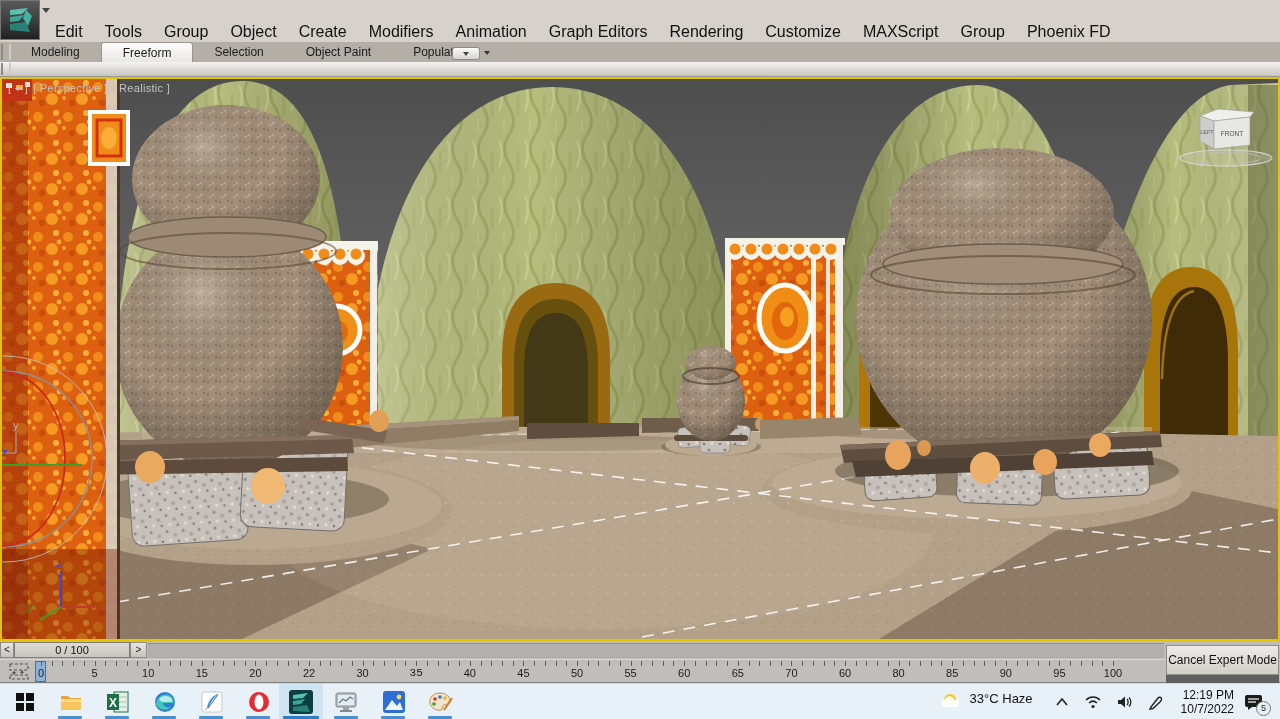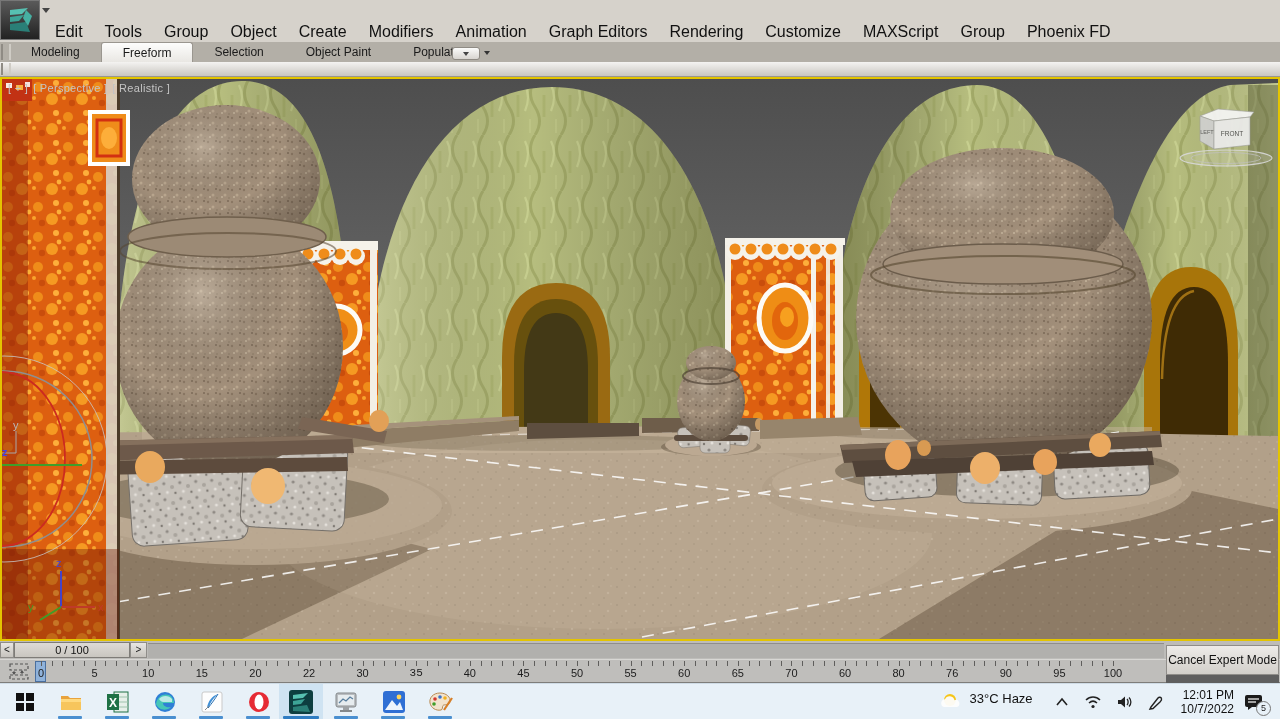--- a/index.html
+++ b/index.html
@@ -510,21 +510,21 @@
       <div class="tick-label" style="left: 416.2px; font-family: Liberation Mono, monospace;">35</div>
       <div class="tick-label" style="left: 469.8px;">40</div>
       <div class="tick-label" style="left: 523.4px;">45</div>
       <div class="tick-label" style="left: 577px;">50</div>
       <div class="tick-label" style="left: 630.6px;">55</div>
       <div class="tick-label" style="left: 684.2px;">60</div>
       <div class="tick-label" style="left: 737.8px;">65</div>
       <div class="tick-label" style="left: 791.4px;">70</div>
       <div class="tick-label" style="left: 845px;">60</div>
       <div class="tick-label" style="left: 898.6px;">80</div>
-      <div class="tick-label" style="left: 952.2px;">76</div>
+      <div class="tick-label" style="left: 952.2px;">85</div>
       <div class="tick-label" style="left: 1005.8px;">90</div>
       <div class="tick-label" style="left: 1059.4px;">95</div>
       <div class="tick-label" style="left: 1113px;">100</div>
     </div>
 
   <div class="expertbtn">Cancel Expert Mode</div>
   <div class="expertshadow"></div>
 
   <div class="taskbar">
     <div class="tb-active-bg"></div>
@@ -654,21 +654,21 @@
             <path d="M11,4 C12.5,5.5 12.5,8.5 11,10" fill="none" stroke="#222" stroke-width="1.3"></path>
             <path d="M13,2.5 C15.5,5 15.5,9 13,11.5" fill="none" stroke="#222" stroke-width="1.3"></path>
           </svg>
       </div>
       <div class="tray-item" style="margin:0 7px">
         <svg width="16" height="15">
             <path d="M3,12 L10,3 C11,1.8 13,2 13.5,3.5 C14,4.8 13,6 12,7 L5,13.5 L2,14 Z" fill="none" stroke="#222" stroke-width="1.4"></path>
           </svg>
       </div>
       <div class="clock">
-        <div>12:01 PM</div>
+        <div>12:19 PM</div>
         <div>10/7/2022</div>
       </div>
       <div class="tray-item" style="position:relative;margin-right:16px">
         <svg width="20" height="18">
             <rect x="1" y="2" width="17" height="12" rx="2" fill="#1b1b1b"></rect>
             <line x1="4" y1="6" x2="15" y2="6" stroke="#fff" stroke-width="1.2"></line>
             <line x1="4" y1="9" x2="12" y2="9" stroke="#fff" stroke-width="1.2"></line>
             <polygon points="4,14 4,17 8,14" fill="#1b1b1b"></polygon>
           </svg>
         <div class="badge">5</div>

